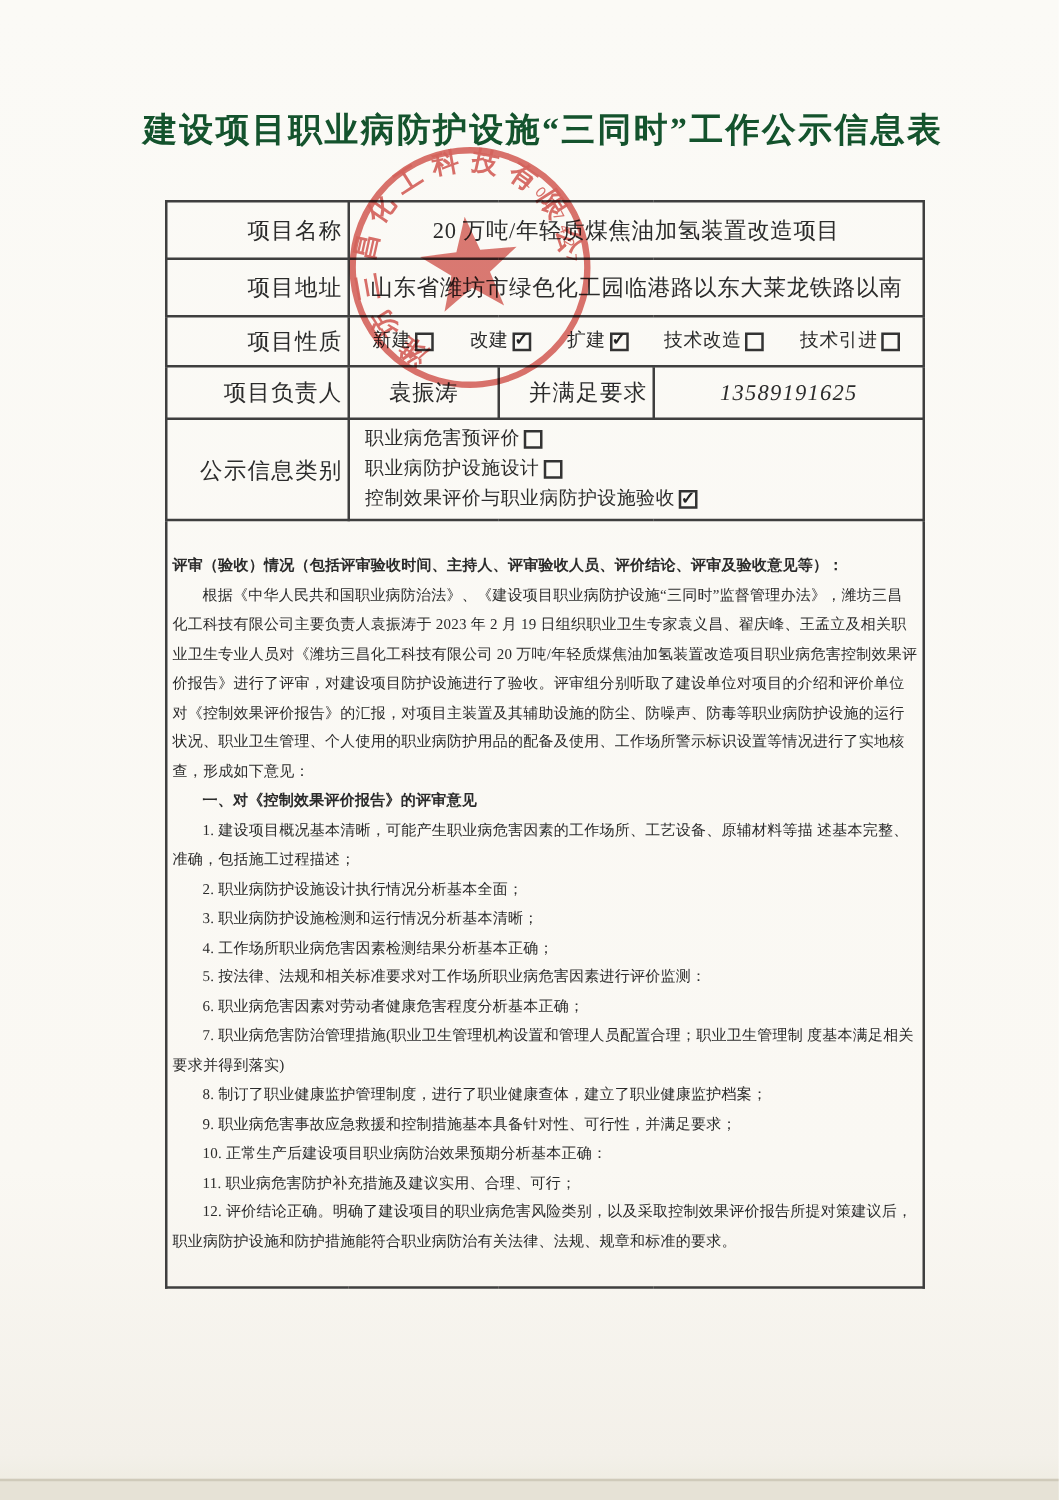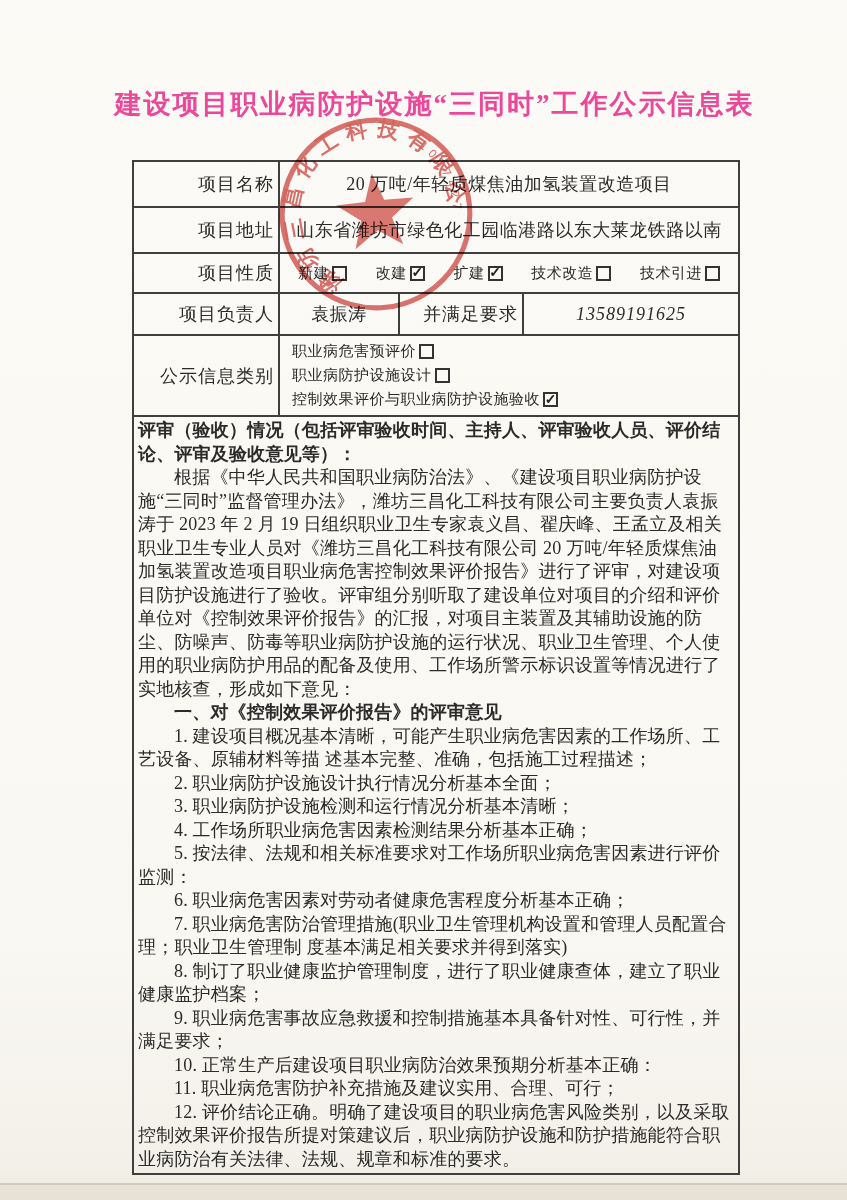--- a/index.html
+++ b/index.html
@@ -10,21 +10,21 @@
     color:#272727;
     -webkit-font-smoothing:antialiased;
   }
   .paper-edge{
     position:absolute;left:0;right:0;bottom:0;height:15px;
     background:#e6e2d6;border-top:2px solid #cfcaba;
   }
   .title{
     position:absolute;top:86px;left:0;width:100%;
     text-align:center;padding-left:22px;box-sizing:border-box;
-    font-size:27px;font-weight:bold;letter-spacing:2px;color:#ec4899;
+    font-size:27px;font-weight:bold;letter-spacing:2px;color:#14532d;
   }
   table.main{
     position:absolute;left:132px;top:160px;width:606px;
     border-collapse:collapse;table-layout:fixed;
   }
   table.main td{
     border:2px solid #3f3f3f;
     font-size:18px;color:#2b2b2b;
     padding:2px 4px;vertical-align:middle;
     overflow:hidden;
@@ -38,21 +38,21 @@
   .cb-col{display:flex;flex-direction:column;align-items:flex-start;gap:1px;padding:2px 4px 2px 8px;}
   .cb-item{display:inline-flex;align-items:center;white-space:nowrap;line-height:23px;}
   .cb-label{font-size:15px;letter-spacing:0.5px;}
   .cb-box{
     display:inline-flex;align-items:center;justify-content:center;
     width:15px;height:15px;border:2px solid #333;margin-left:3px;
     font-size:14px;font-weight:bold;color:#222;box-sizing:border-box;line-height:1;
   }
   
   td.review{vertical-align:top;padding:6px 10px 8px 11px;}
-  .review p{margin:0;font-size:18px;line-height:23.5px;letter-spacing:0.2px;}
+  .review p{margin:0;font-size:12px;line-height:23.5px;letter-spacing:0.2px;}
   .review .hd{font-weight:bold;}
   .review .ti{text-indent:2em;}
   .review .sec{font-weight:bold;text-indent:2em;}
   
   .stamp{
     position:absolute;left:274px;top:110px;width:204px;height:208px;
     mix-blend-mode:multiply;opacity:0.82;pointer-events:none;
     transform:rotate(-6deg);
   }
 </style>

